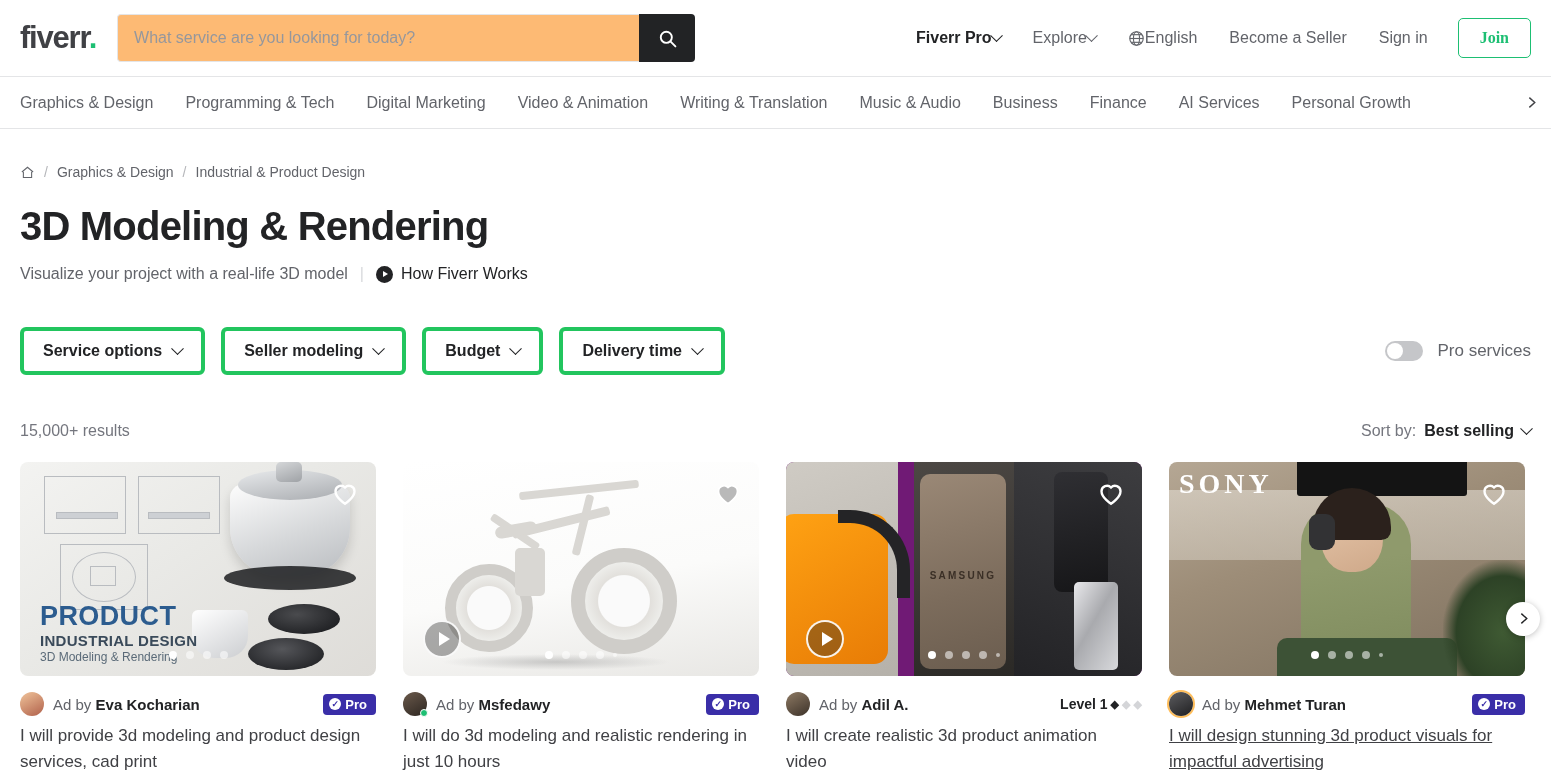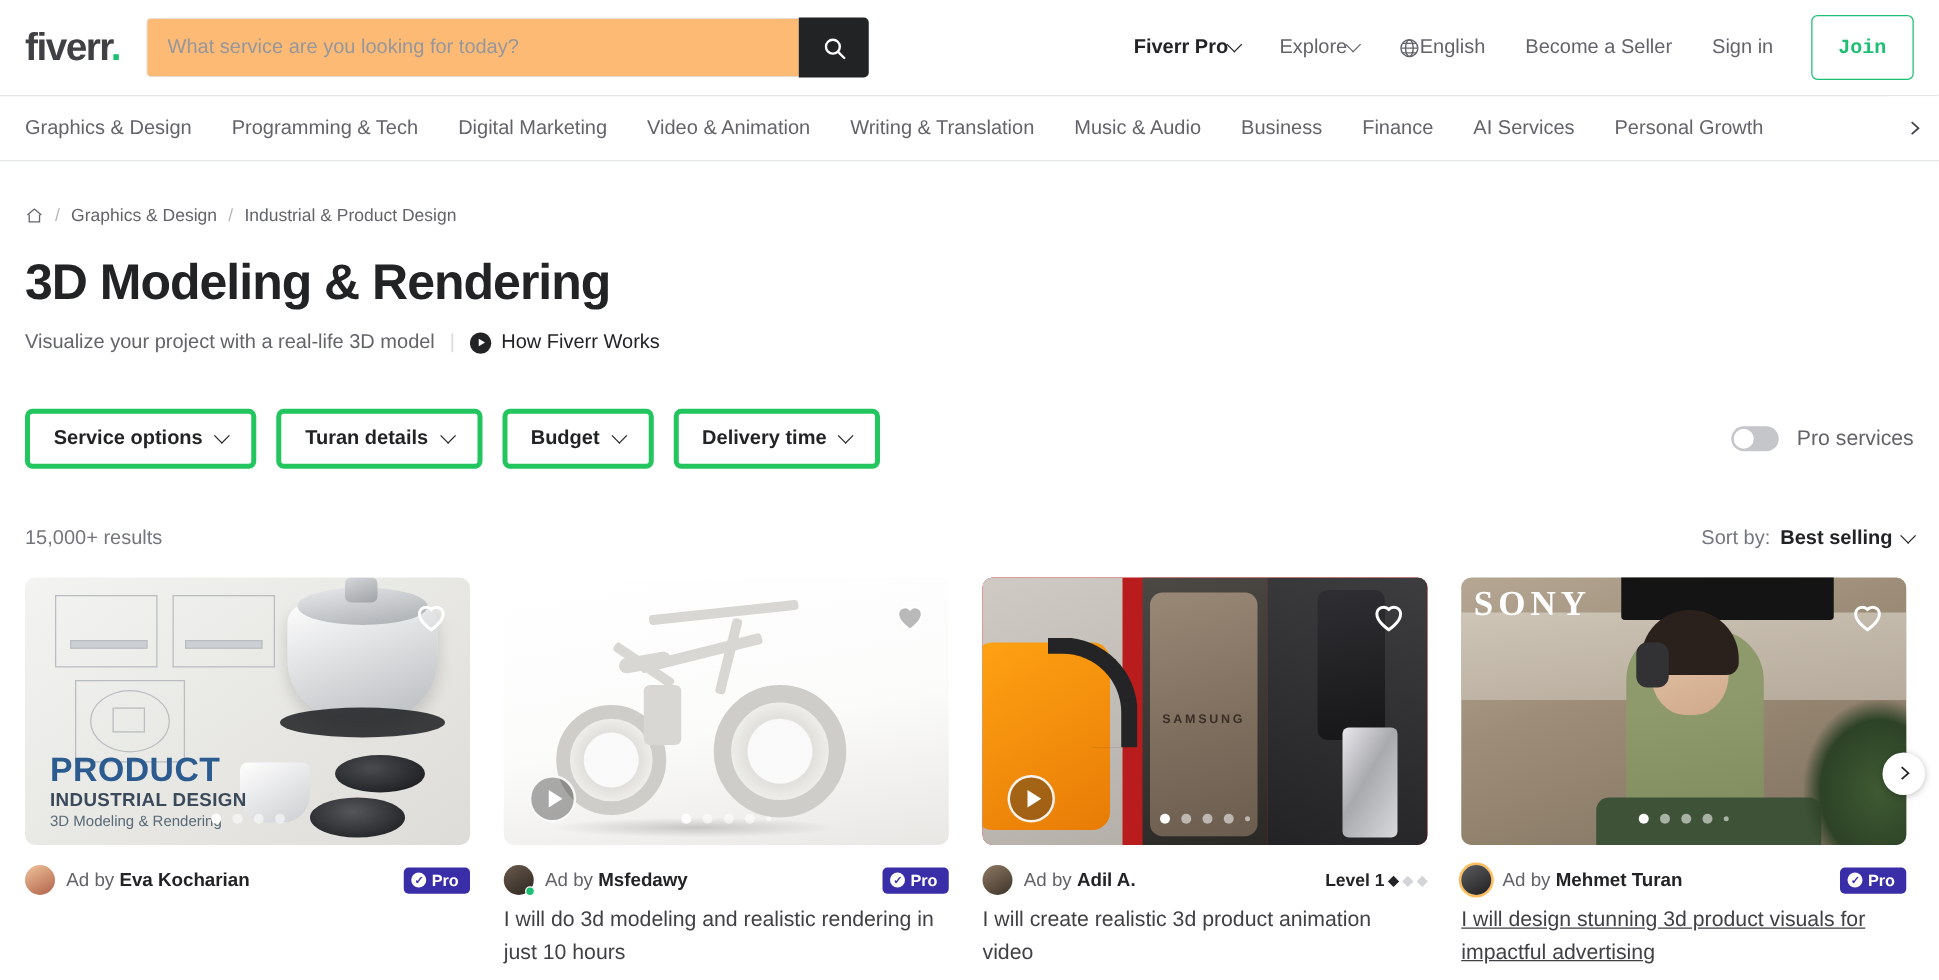--- a/index.html
+++ b/index.html
@@ -79,29 +79,29 @@
   .nav-item.strong { color: #222325; font-weight: 700; }
   .chev {
     display: inline-block;
     width: 9px; height: 9px;
     border-right: 1.8px solid currentColor;
     border-bottom: 1.8px solid currentColor;
     transform: rotate(45deg) translate(-2px,-2px);
   }
   .join-btn {
     margin-left: 14px;
-    height: 52px;
+    height: 40px;
     padding: 0 21px;
     border: 1px solid #1dbf73;
     border-radius: 5px;
     background: transparent;
     color: #1dbf73;
     font-size: 16px;
     font-weight: 600;
-    font-family: Liberation Mono, monospace;
+    font-family: Liberation Serif, serif;
     cursor: pointer;
   }
 
   
   .catbar {
     height: 53px;
     border-top: 1px solid #e4e5e7;
     border-bottom: 1px solid #e4e5e7;
     display: flex;
     align-items: center;
@@ -323,21 +323,21 @@
     background: #d9d7d3;
     border-radius: 3px;
   }
   .bike-shadow {
     position:absolute; left: 38px; bottom: 6px;
     width: 230px; height: 16px;
     background: radial-gradient(ellipse, rgba(150,150,150,.45), rgba(255,255,255,0) 70%);
   }
 
   
-  .art3 { background: #b91c1c; padding-left: 27px; }
+  .art3 { background: #701a75; padding-left: 27px; }
   .a3-left {
     position:absolute; left:0; top:0; width: 112px; height: 100%;
     background: linear-gradient(160deg,#cfcbc4,#b5b1aa);
   }
   .a3-orange {
     position:absolute; left: -6px; top: 52px;
     width: 108px; height: 150px;
     background: linear-gradient(150deg,#ffa213,#e87c06);
     border-radius: 14px;
   }
@@ -620,21 +620,21 @@
       <span>How Fiverr Works</span>
     </span>
   </div>
 
   <div class="filters-row">
     <button class="filter-btn">
       <span>Service options</span>
       <i class="chev"></i>
     </button>
     <button class="filter-btn">
-      <span>Turan details</span>
+      <span>Seller modeling</span>
       <i class="chev"></i>
     </button>
     <button class="filter-btn">
       <span>Budget</span>
       <i class="chev"></i>
     </button>
     <button class="filter-btn">
       <span>Delivery time</span>
       <i class="chev"></i>
     </button>
@@ -691,20 +691,21 @@
       </div>
       <div class="card-info">
         <div class="seller-row">
           <div class="avatar" style="background:linear-gradient(150deg,#f0c49b,#b0604a);"></div>
           <span class="ad-by"><span>Ad by</span> <b>Eva Kocharian</b></span>
           <span class="badge-pro">
             <span class="ck">✓</span>
             <span>Pro</span>
           </span>
         </div>
+        <div class="gig-title">I will provide 3d modeling and product design services, cad print</div>
       </div>
     </div>
 
     <div class="card">
       <div class="card-img art2">
         <div class="bike-shadow"></div>
         <div class="bike-wheel" style="left:42px;top:102px;width:88px;height:88px;"></div>
         <div class="bike-wheel" style="left:168px;top:86px;width:106px;height:106px;border-width:14px;"></div>
         <div class="bike-bar" style="left:108px;top:56px;width:100px;height:9px;transform:rotate(-14deg);"></div>
         <div class="bike-bar" style="left:84px;top:66px;width:56px;height:8px;transform:rotate(34deg);"></div>

